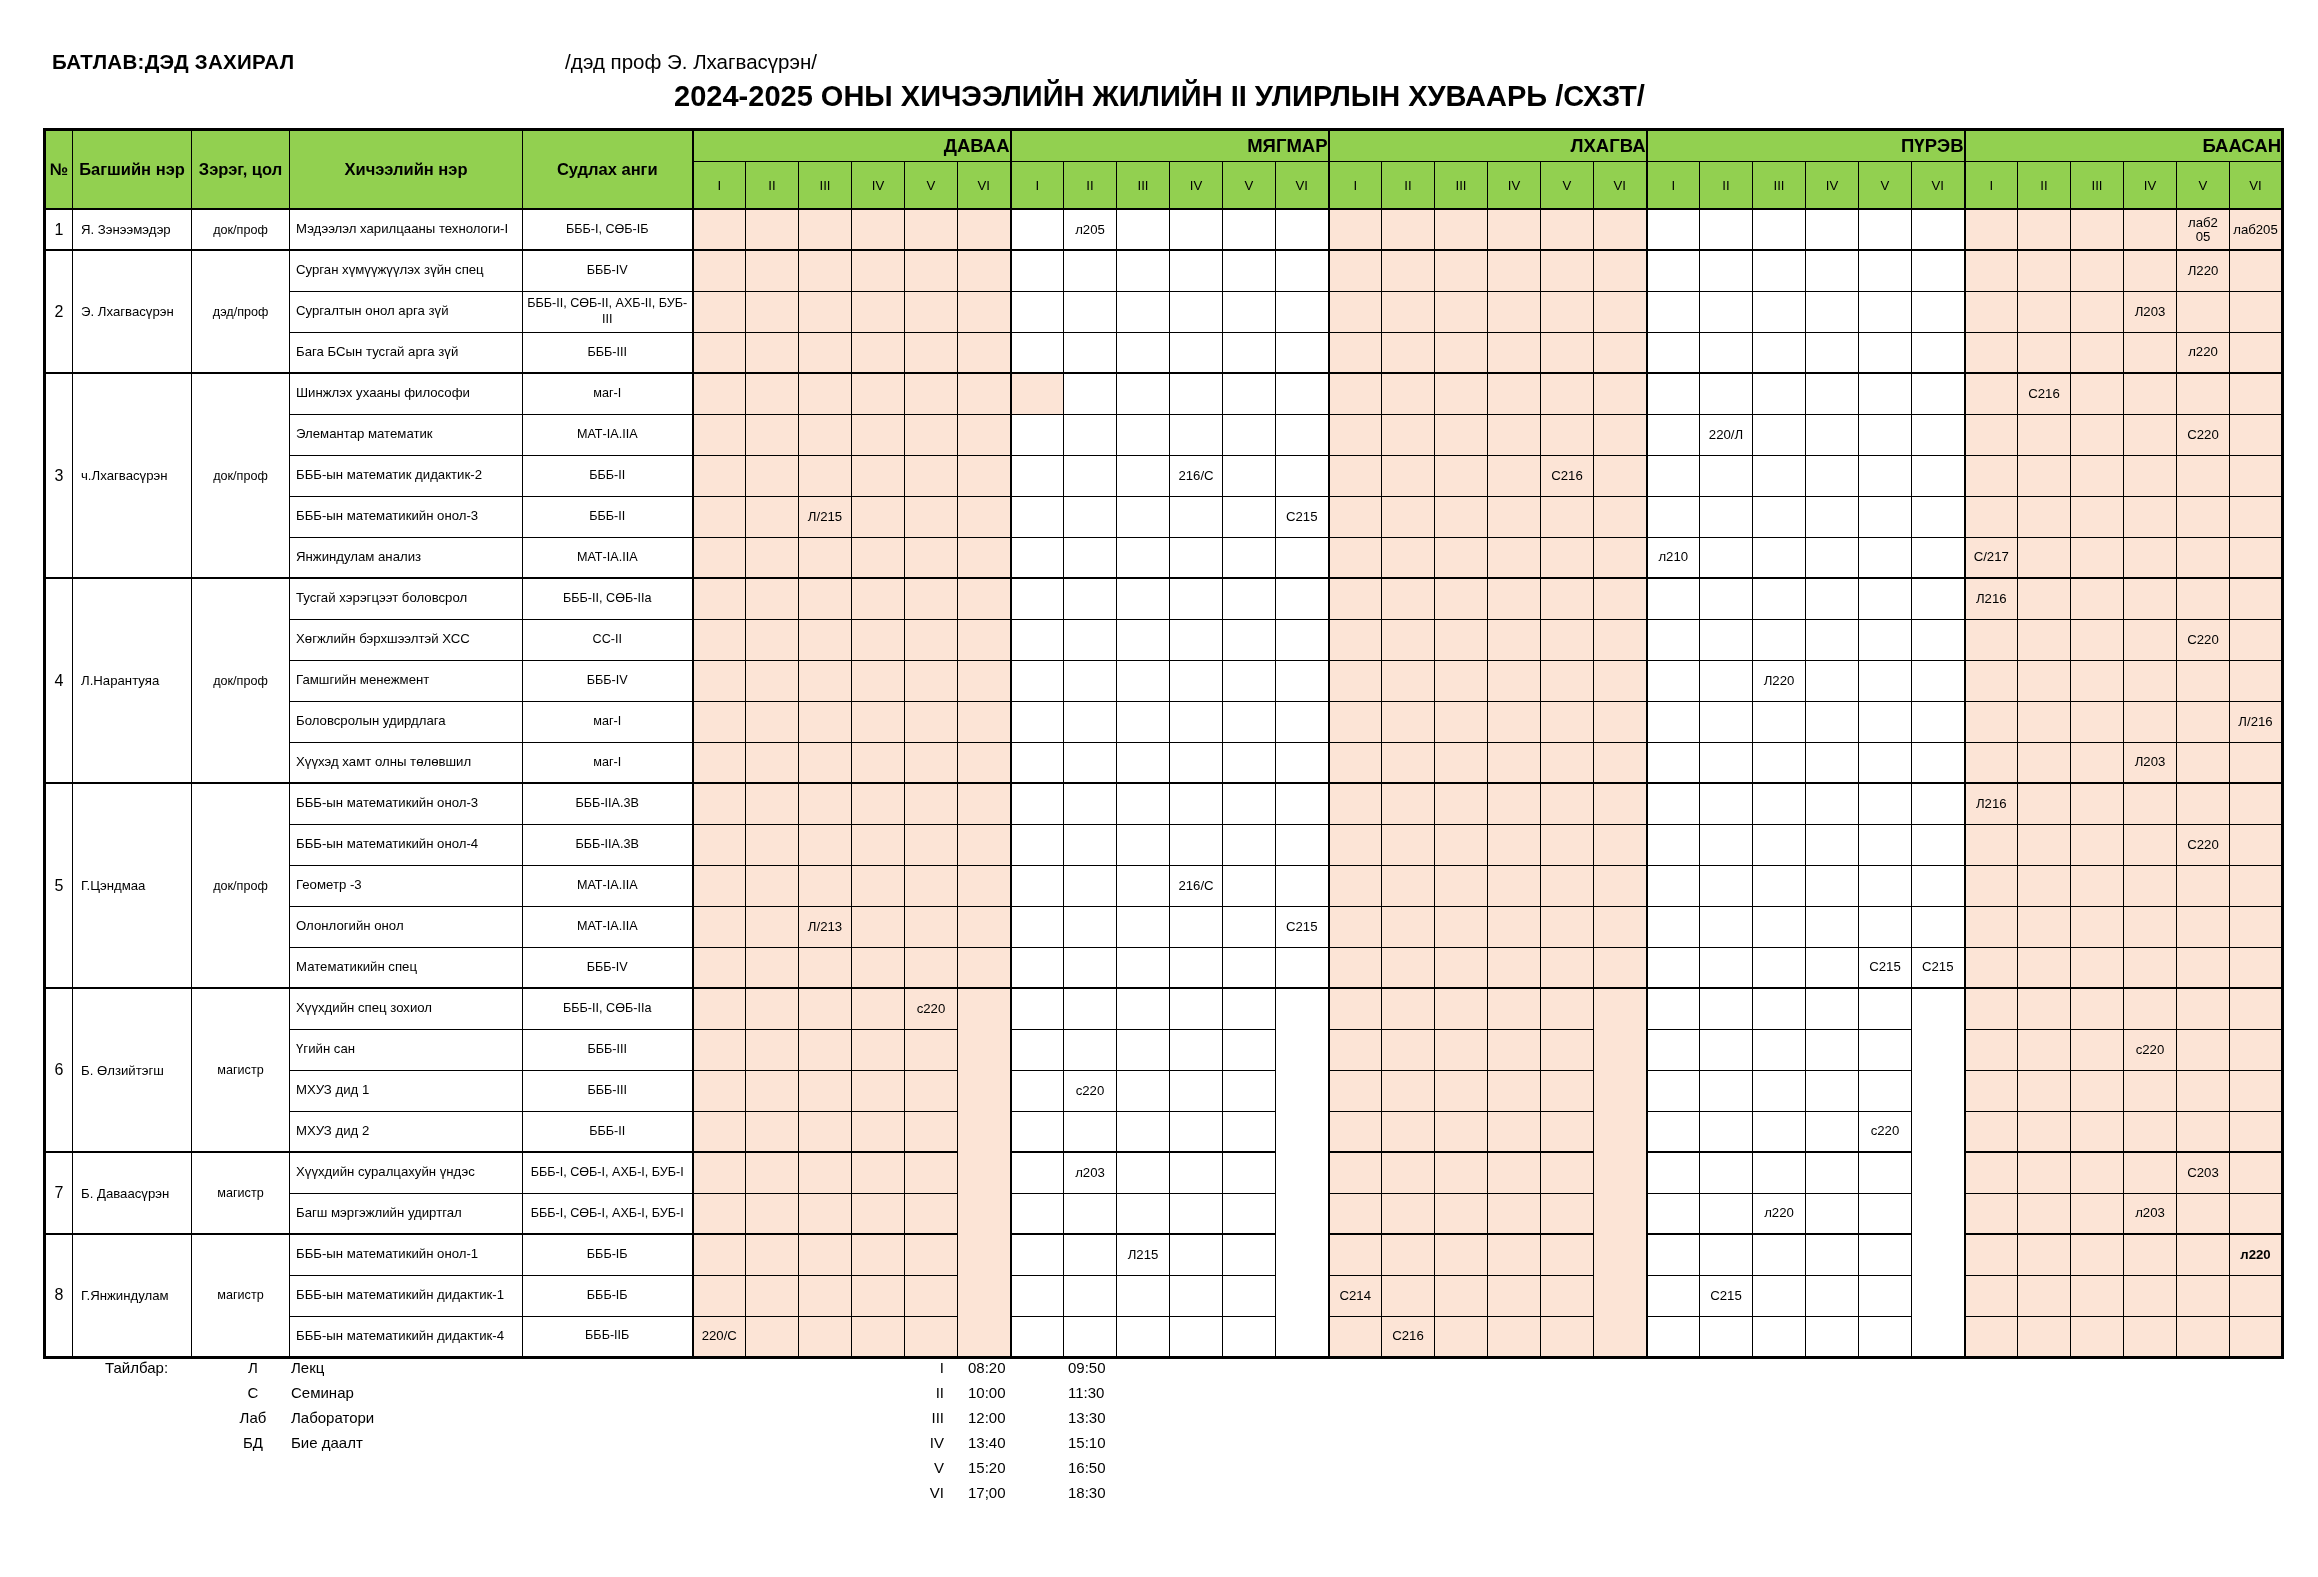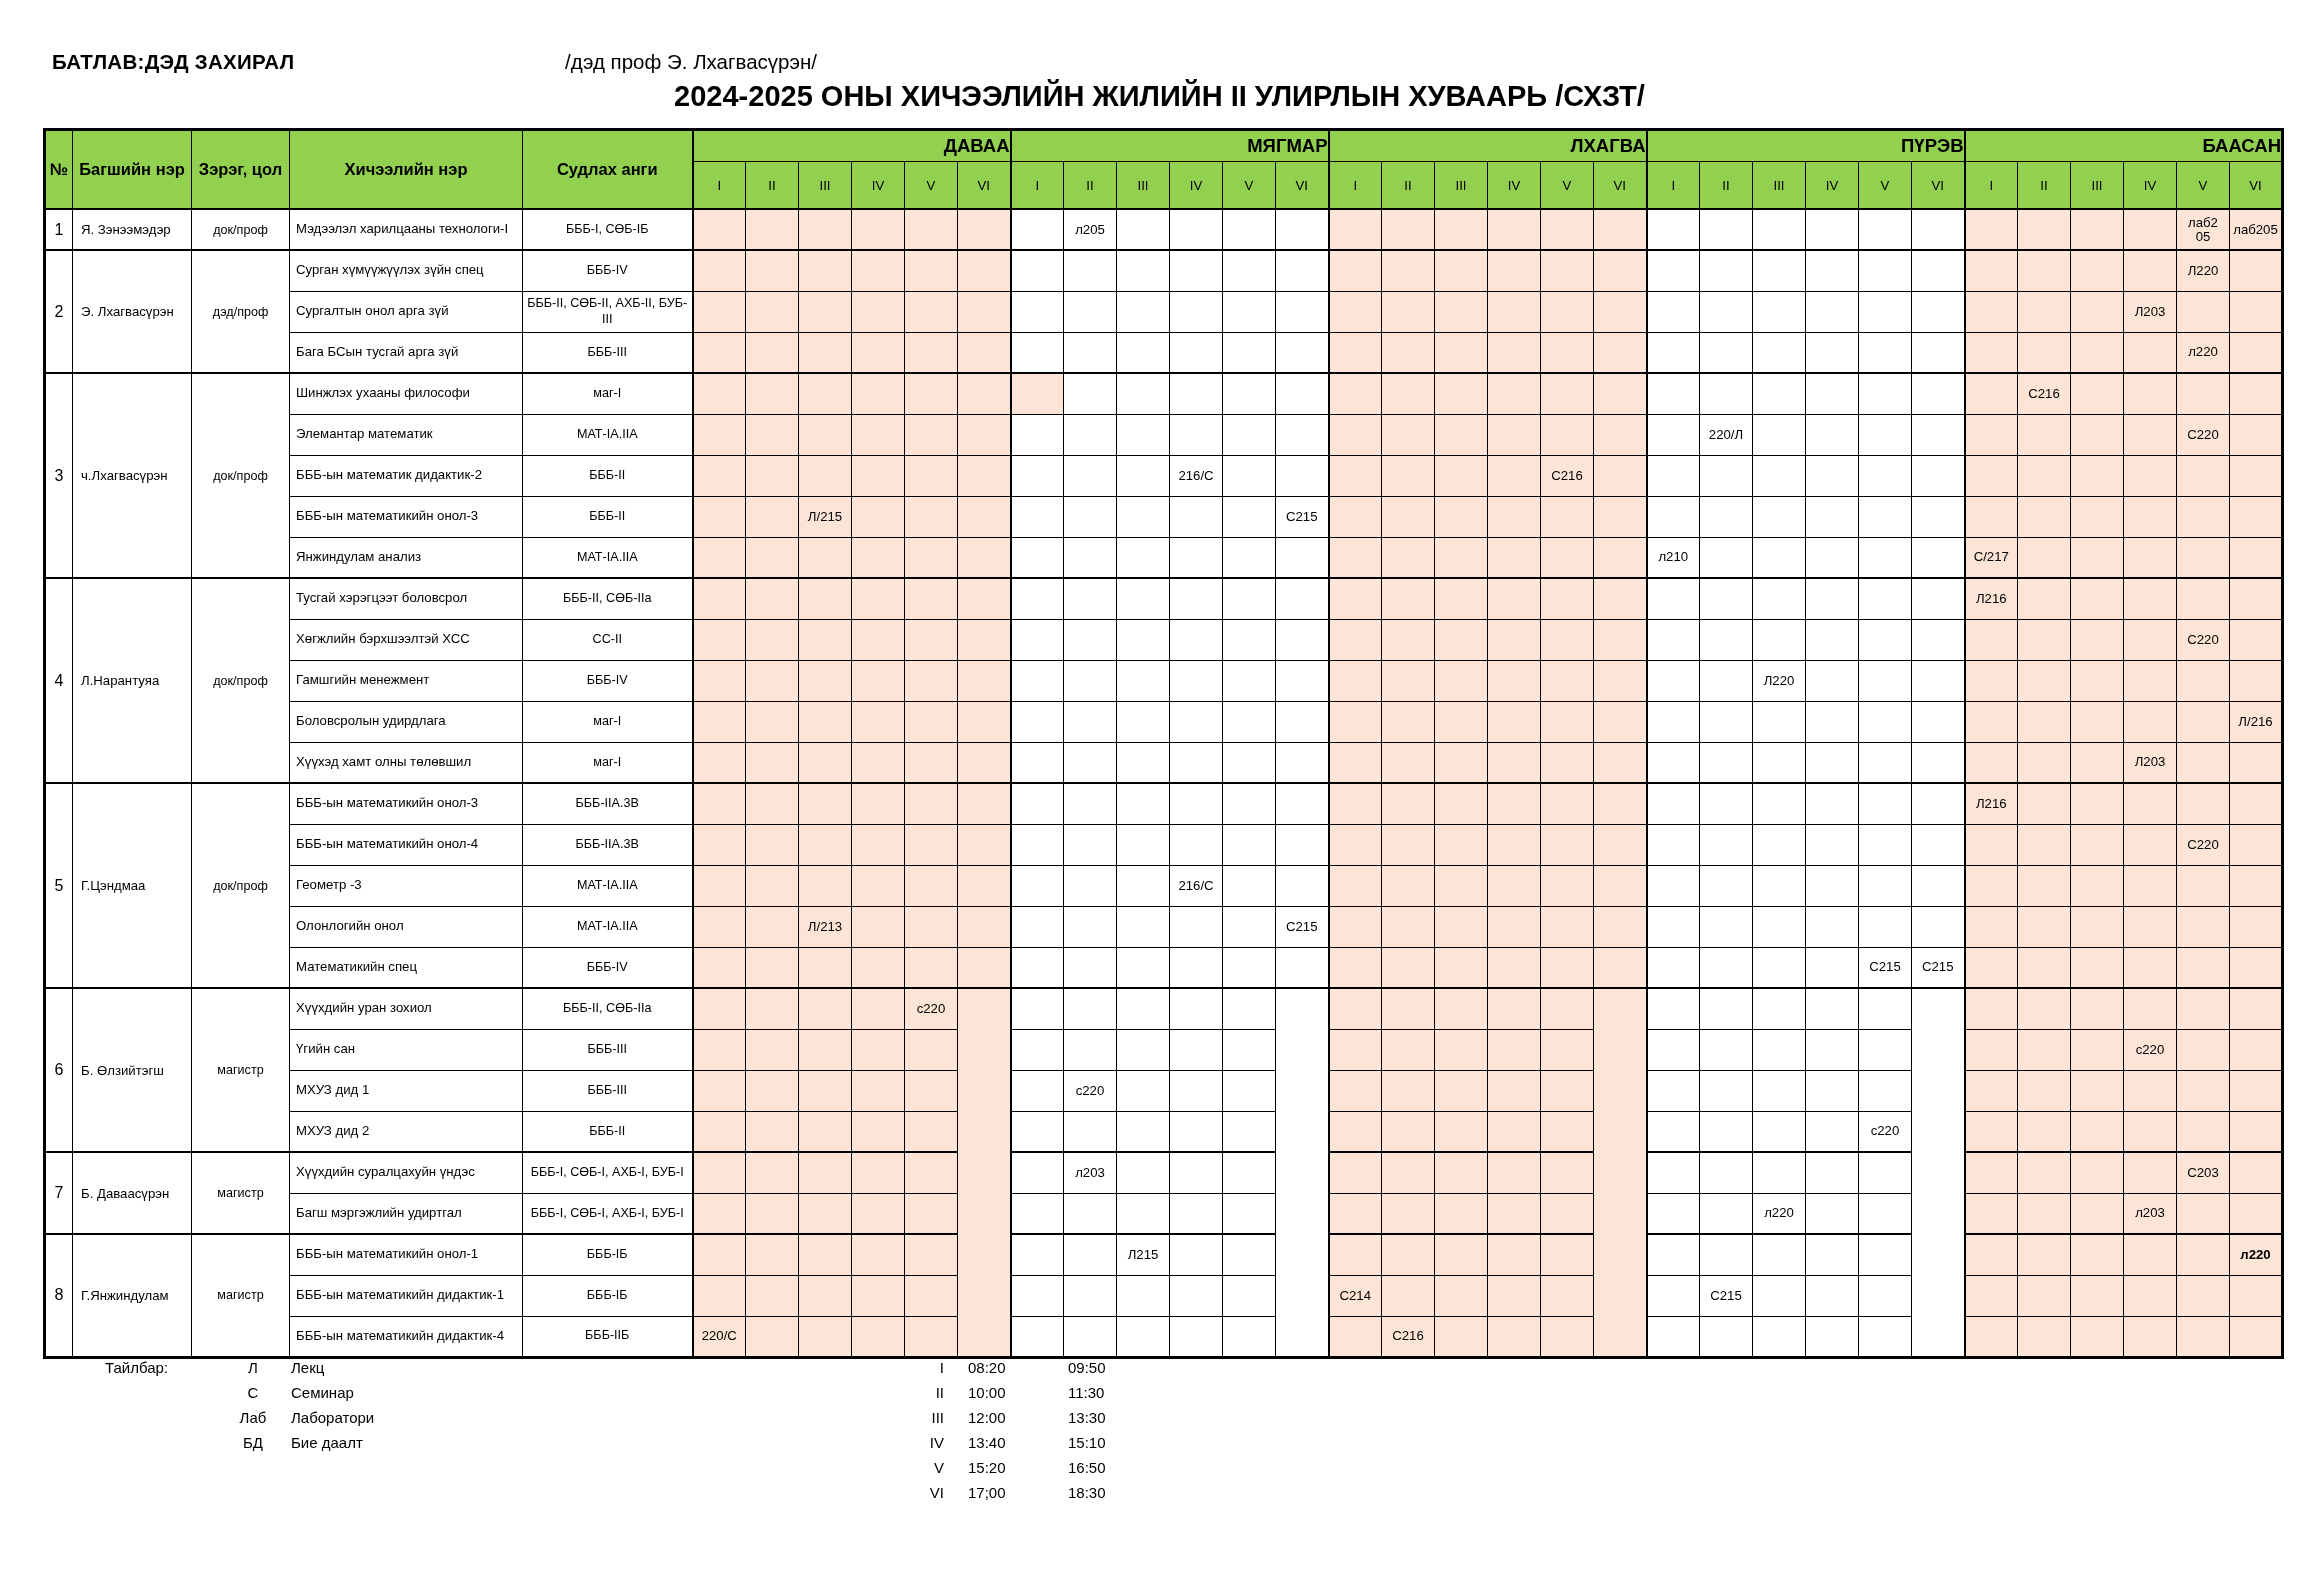--- a/index.html
+++ b/index.html
@@ -794,21 +794,21 @@
         <td class="sched peach"></td>
         <td class="sched peach"></td>
         <td class="sched peach"></td>
         <td class="sched peach"></td>
         <td class="sched peach"></td>
       </tr>
       <tr class="teacher-start">
         <td class="no-cell" rowspan="4">6</td>
         <td class="teacher-cell" rowspan="4">Б. Өлзийтэгш</td>
         <td class="rank-cell" rowspan="4">магистр</td>
-        <td class="subject-cell">Хүүхдийн уран зохиол</td>
+        <td class="subject-cell">Хүүхдийн спец зохиол</td>
         <td class="class-cell">БББ-II, СӨБ-IIa</td>
         <td class="sched peach day-start"></td>
         <td class="sched peach"></td>
         <td class="sched peach"></td>
         <td class="sched peach"></td>
         <td class="sched peach"><span>с220</span></td>
         <td class="sched day-end peach" rowspan="9"></td>
         <td class="sched white day-start"></td>
         <td class="sched white"></td>
         <td class="sched white"></td>

